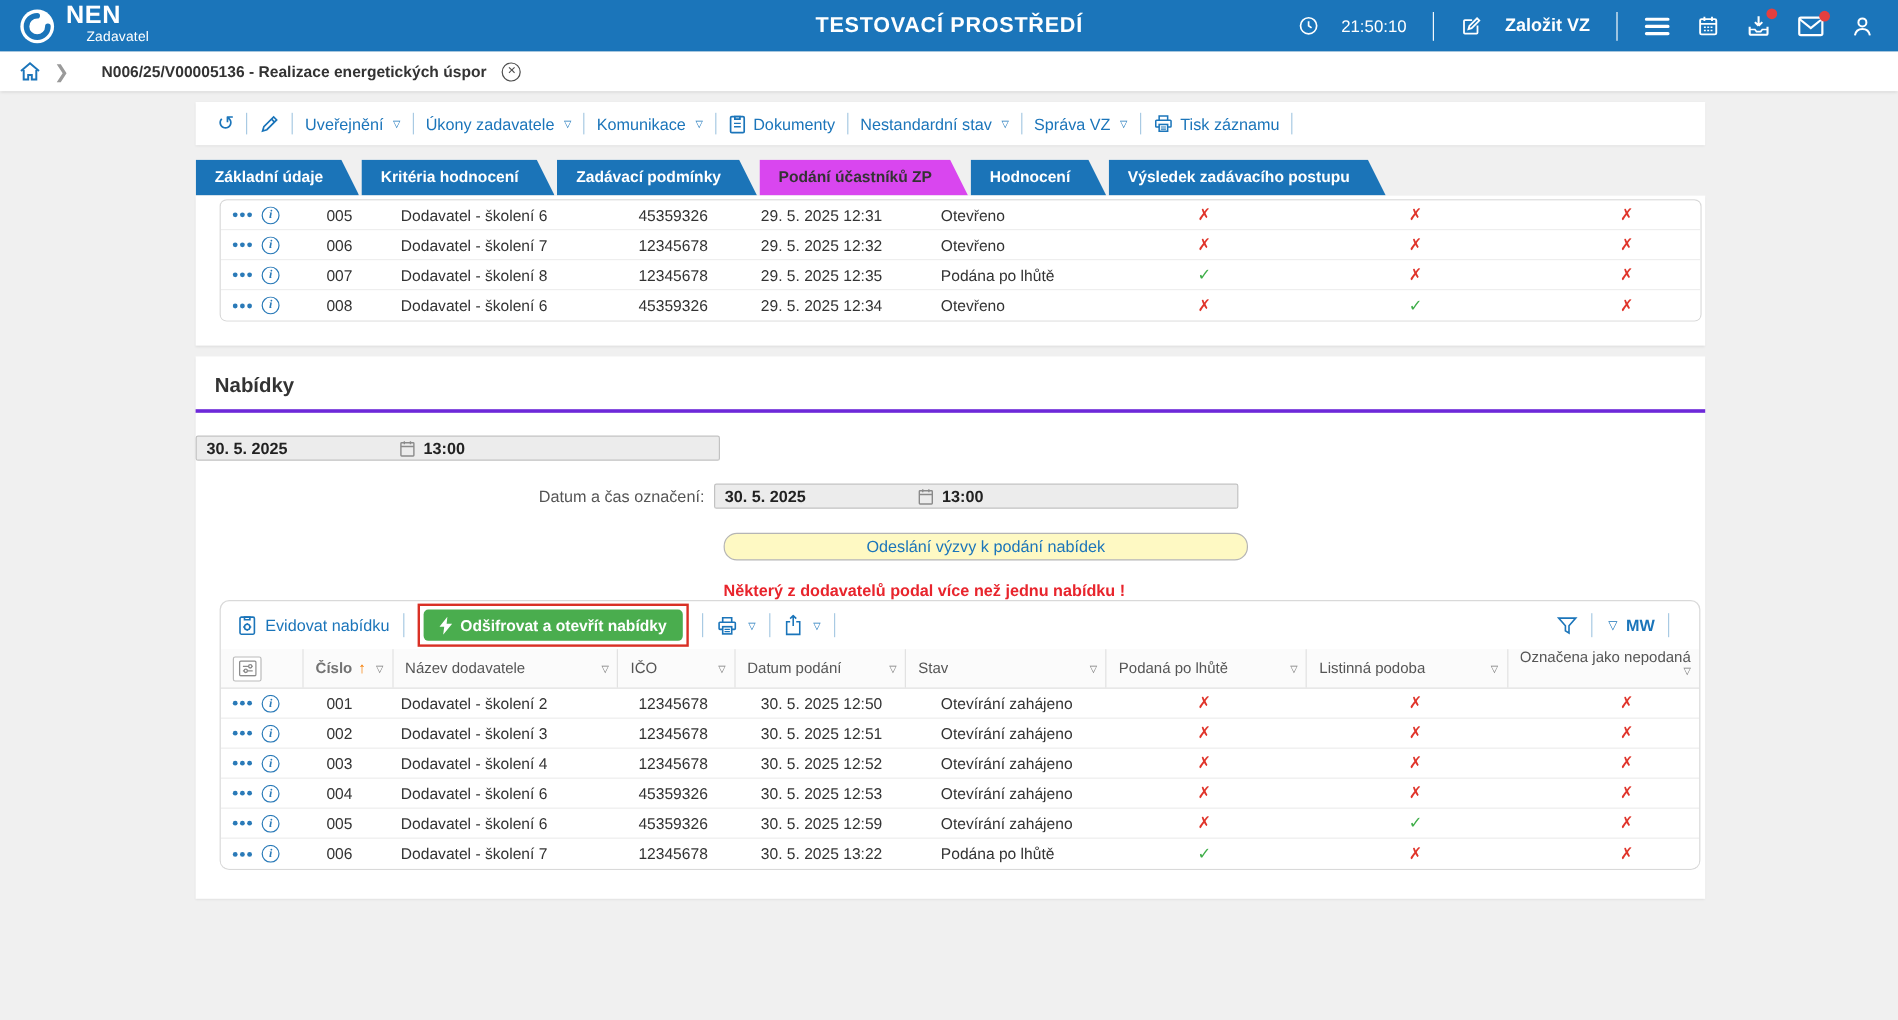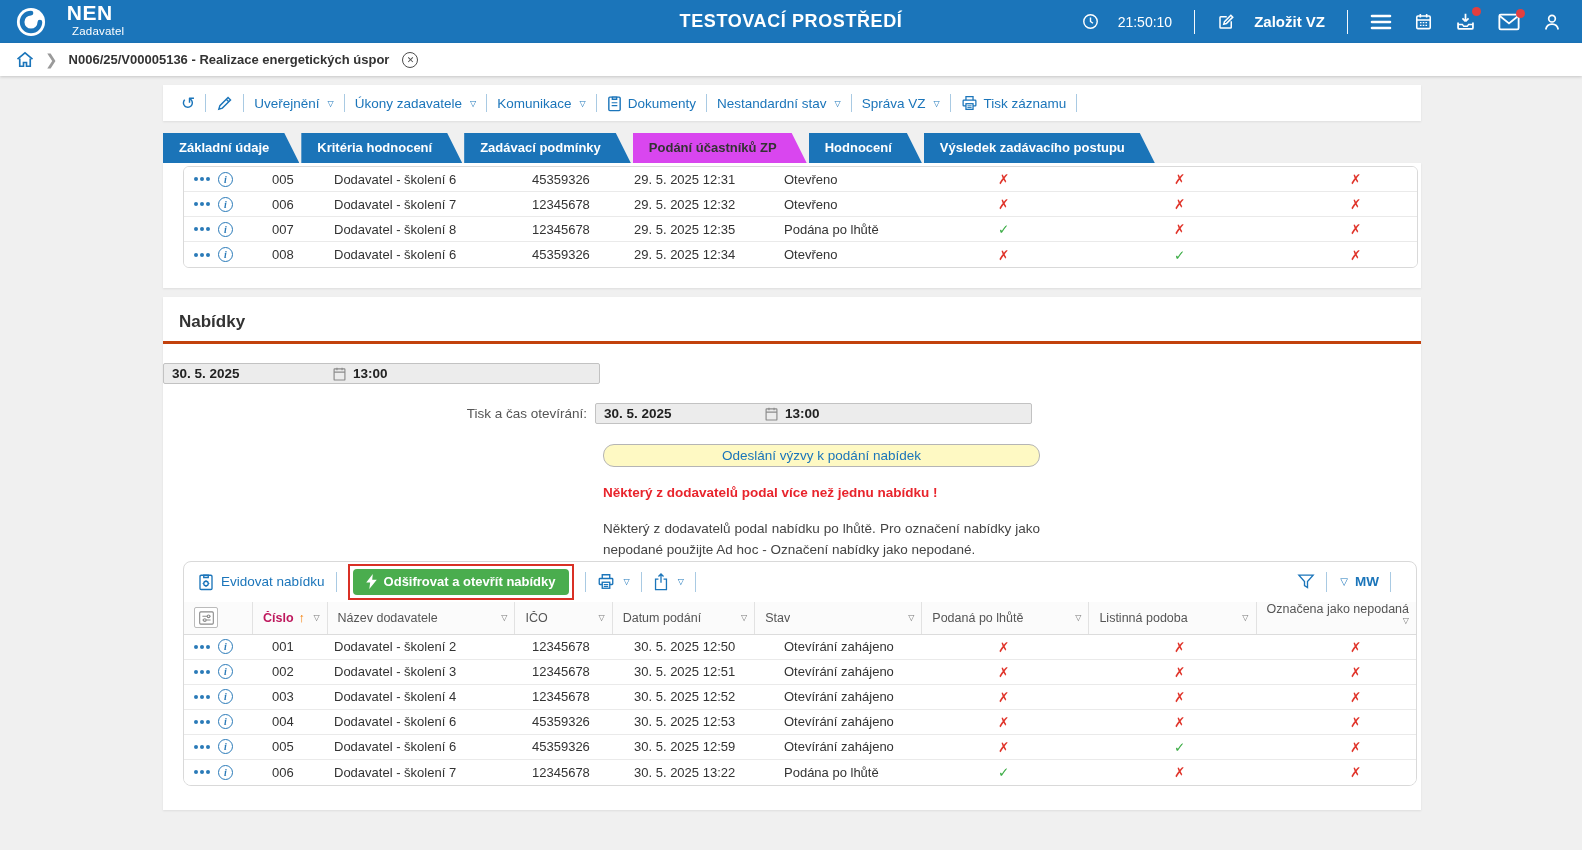--- a/index.html
+++ b/index.html
@@ -1,36 +1,36 @@
 <!DOCTYPE html>
 <html><head>
 <meta charset="utf-8">
 <style>
   * { box-sizing: border-box; margin: 0; padding: 0; }
   html,body { width:1582px; height:850px; overflow:hidden; }
   body { font-family:"Liberation Sans", sans-serif; background:#f0f0f0; color:#333; }
   svg { display:block; }
 
   
-  .topbar { height:43px; background:#1b75ba; display:flex; align-items:center; padding:0 20px 0 16px; color:#fff; position:relative;text-align:center; }
+  .topbar { height:43px; background:#1b75ba; display:flex; align-items:center; padding:0 20px 0 16px; color:#fff; position:relative; }
   .logo-wrap { display:flex; align-items:center; gap:9px; }
   .brand-txt { font-weight:bold; font-size:21px; letter-spacing:.5px; line-height:18px; }
   .brand-sub { display:block; font-size:11.5px; font-weight:normal; margin:0 0 0 17px; letter-spacing:.2px; }
   .env-title { position:absolute; left:50%; transform:translateX(-50%); font-weight:bold; font-size:18px; letter-spacing:.6px; white-space:nowrap; }
   .top-right { margin-left:auto; display:flex; align-items:center; gap:22px; }
   .top-item { display:flex; align-items:center; gap:19px; font-size:14px; cursor:pointer; }
   .top-item.bold { font-weight:bold; font-size:15px; }
   .vdiv { width:1px; height:24px; background:rgba(255,255,255,.95); }
   .badge-wrap { position:relative; cursor:pointer; }
   .red-dot { position:absolute; top:-4px; right:-5px; width:9px; height:9px; border-radius:50%; background:#e43f3f; }
 
   
   .breadcrumb { height:33px; background:#fff; display:flex; align-items:center; padding:0 16px; box-shadow:0 1px 3px rgba(0,0,0,.18); position:relative; z-index:5; }
   .bc-chevron { color:#9a9a9a; font-size:15px; margin:0 11px; }
-  .bc-label { font-weight:bold; font-size:13px; color:#333; }
+  .bc-label { font-weight:bold; font-size:13px; color:#333;margin-left:16px; }
   .bc-close { margin-left:13px; width:16px; height:16px; border:1.4px solid #4d4d4d; border-radius:50%; color:#4d4d4d; font-size:9px; display:flex; align-items:center; justify-content:center; cursor:pointer; font-family:"DejaVu Sans",sans-serif; }
 
   
   .content { width:1258px; margin-left:163px; }
   .band { background:#fff; box-shadow:0 1px 2px rgba(0,0,0,.08); }
 
   
   .toolbar-band { margin-top:9px; height:36px; display:flex; align-items:center; padding:0 8px; }
   .tb-item { color:#1b75ba; font-size:13.5px; display:flex; align-items:center; gap:6px; margin:0 10px; cursor:pointer; white-space:nowrap; }
   .tb-sep { width:1px; height:18px; background:#a9cae3; }
@@ -59,21 +59,21 @@
   .c-last { flex:1; padding-left:38px; }
   .mark { font-family:"DejaVu Sans",sans-serif; font-weight:bold; font-size:13.5px; }
   .mark-red { color:#e0352b; }
   .mark-green { color:#3fae49; }
   .dots { display:flex; gap:2px; cursor:pointer; }
   .dots i { width:4px; height:4px; border-radius:50%; background:#2a7ab8; }
   .info-i { width:15px; height:15px; border:1.4px solid #2a7ab8; border-radius:50%; color:#2a7ab8; font-size:10px; font-style:italic; font-weight:bold; display:flex; align-items:center; justify-content:center; font-family:"Liberation Serif",serif; cursor:pointer; flex:none; }
 
   
   .main-band { margin-top:9px; padding-bottom:24px; }
-  .section-title { font-size:17px; font-weight:bold; color:#333; padding:15px 0 9px 16px; border-bottom:3px solid #c2410c; }
+  .section-title { font-size:17px; font-weight:bold; color:#333; padding:15px 0 9px 16px; border-bottom:3px solid #6d28d9; }
   .form { padding-top:19px; }
   .form-row { display:flex; align-items:center; margin-bottom:19px; }
   .form-label { width:432px; text-align:right; color:#555; font-size:13.5px; padding-right:8px; }
   .field { width:437px; height:21px; background:#ececec; border:1px solid #c2c2c2; border-radius:2px; display:flex; align-items:center; font-weight:bold; font-size:13.5px; color:#222; cursor:text; }
   .field .date-part { padding-left:8px; width:169px; }
   .field .time-part { margin-left:7px; }
   .invite-btn { margin:20px 0 0 440px; width:437px; height:23px; border:1px solid #b5b5b5; border-radius:11px; background:#fef9c3; color:#1b75ba; font-size:13.5px; display:flex; align-items:center; justify-content:center; cursor:pointer; font-family:"Liberation Sans",sans-serif; }
   .warn-red { margin:18px 0 0 440px; color:#e8242c; font-weight:bold; font-size:13.5px; }
   .note-gray { margin:19px 0 0 440px; width:437px; text-align:justify; color:#444; font-size:13.5px; line-height:1.55; }
   .sub-title { font-size:15px; font-weight:bold; color:#222; margin:26px 0 9px 16px; }
@@ -86,21 +86,21 @@
   .annotation { border:2px solid #d93025; padding:3px; display:inline-flex; }
   .green-btn { background:#4aad4e; color:#fff; font-weight:bold; font-size:13px; border:none; border-radius:4px; padding:0 13px; height:26px; display:flex; align-items:center; gap:7px; cursor:pointer; font-family:"Liberation Sans",sans-serif; }
   .pt-right { margin-left:auto; display:flex; align-items:center; }
   .mw { color:#1b75ba; font-weight:bold; font-size:13.5px; margin-left:7px; cursor:pointer; }
 
   .thead { display:flex; align-items:stretch; height:33px; background:#fbfbfb; border-bottom:1px solid #dcdcdc; font-size:12.5px; color:#555; }
   .th { display:flex; align-items:center; border-right:1px solid #e2e2e2; padding:0 7px 0 10px; cursor:pointer; }
   .th:last-child { border-right:none;flex-direction:column; }
   .th .lbl { white-space:nowrap; overflow:hidden; }
   .th .tri { margin-left:auto; color:#777; padding-left:6px; }
-  .th-num .lbl { font-weight:bold; color:#be185d; }
+  .th-num .lbl { font-weight:bold; color:#737373; }
   .sort-asc { color:#f57c00; font-weight:bold; margin:0 2px 0 5px; }
   .cfg-btn { width:24px; height:21px; border:1px solid #bbb; border-radius:2px; background:#fff; display:flex; align-items:center; justify-content:center; cursor:pointer; }
 </style>
 </head>
 <body>
 
 <div class="topbar">
   <div class="logo-wrap">
     <span>
       <svg width="30" height="30" viewBox="0 0 32 32">
@@ -356,38 +356,37 @@
           <span>
               <svg width="13" height="14" viewBox="0 0 20 22" fill="none" stroke="#8a8a8a" stroke-width="1.8">
                 <rect x="1.5" y="3" width="17" height="17.5" rx="1"></rect>
                 <path d="M6 1v4M14 1v4M1.5 8h17"></path>
               </svg>
             </span>
           <span class="time-part">13:00</span>
         </div>
       </div>
       <div class="form-row">
-        <div class="form-label">Tisk a čas otevírání:</div>
+        <div class="form-label">Datum a čas označení:</div>
         <div class="field">
           <span class="date-part">30. 5. 2025</span>
           <span>
               <svg width="13" height="14" viewBox="0 0 20 22" fill="none" stroke="#8a8a8a" stroke-width="1.8">
                 <rect x="1.5" y="3" width="17" height="17.5" rx="1"></rect>
                 <path d="M6 1v4M14 1v4M1.5 8h17"></path>
               </svg>
             </span>
           <span class="time-part">13:00</span>
         </div>
       </div>
     </div>
 
     <button class="invite-btn">Odeslání výzvy k podání nabídek</button>
 
     <div class="warn-red">Některý z dodavatelů podal více než jednu nabídku !</div>
-    <div class="note-gray">Některý z dodavatelů podal nabídku po lhůtě. Pro označení nabídky jako nepodané použijte Ad hoc - Označení nabídky jako nepodané.</div>
 
 
     <div class="panel">
       <div class="panel-toolbar">
         <div class="link-btn">
           <span>
               <svg width="16" height="18" viewBox="0 0 20 24" fill="none" stroke="#1b75ba" stroke-width="1.8">
                 <rect x="2" y="3" width="16" height="19" rx="1.5"></rect>
                 <path d="M7 3h6v3H7z" fill="#fff"></path>
                 <circle cx="10" cy="14" r="3"></circle>

